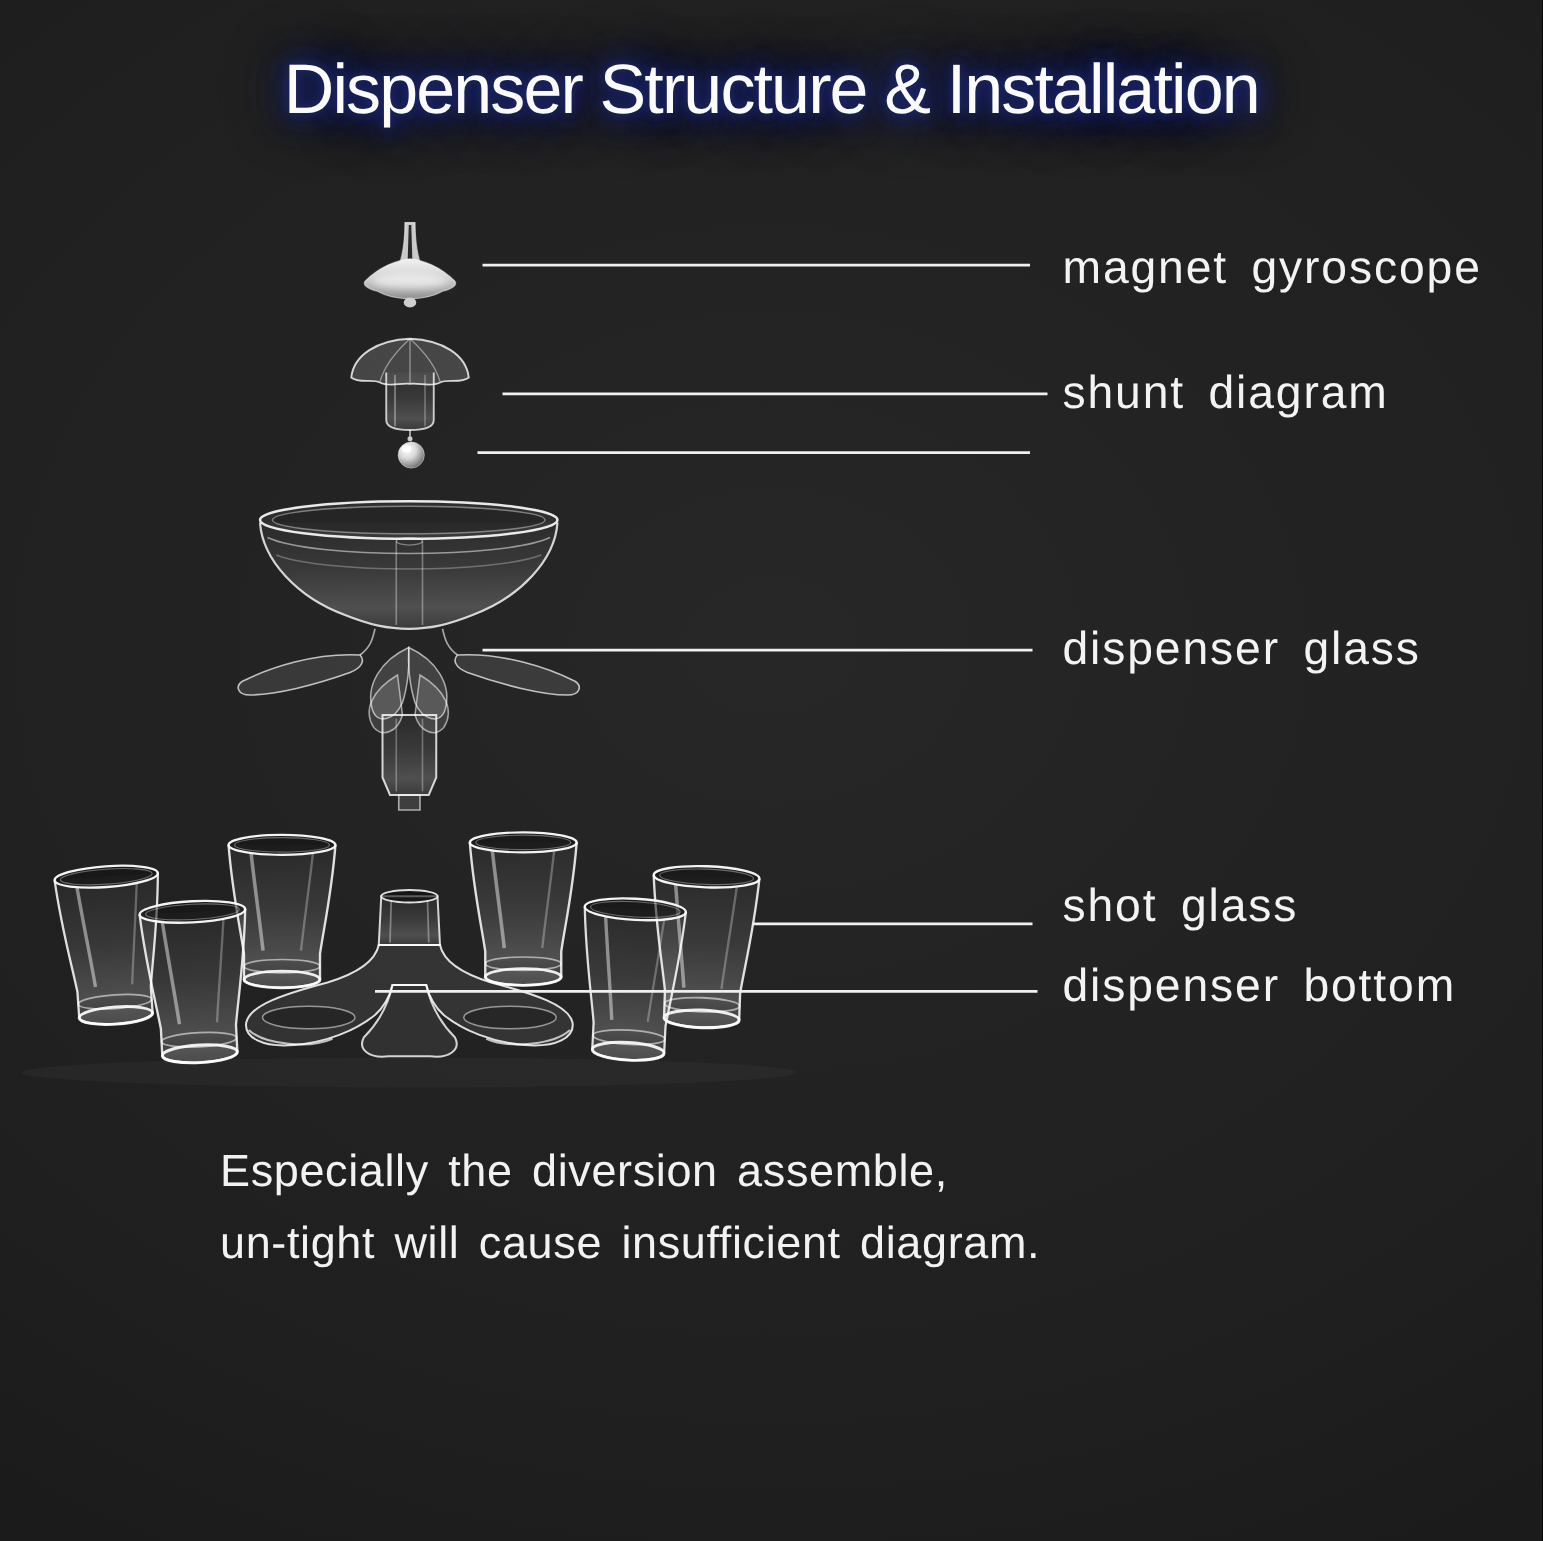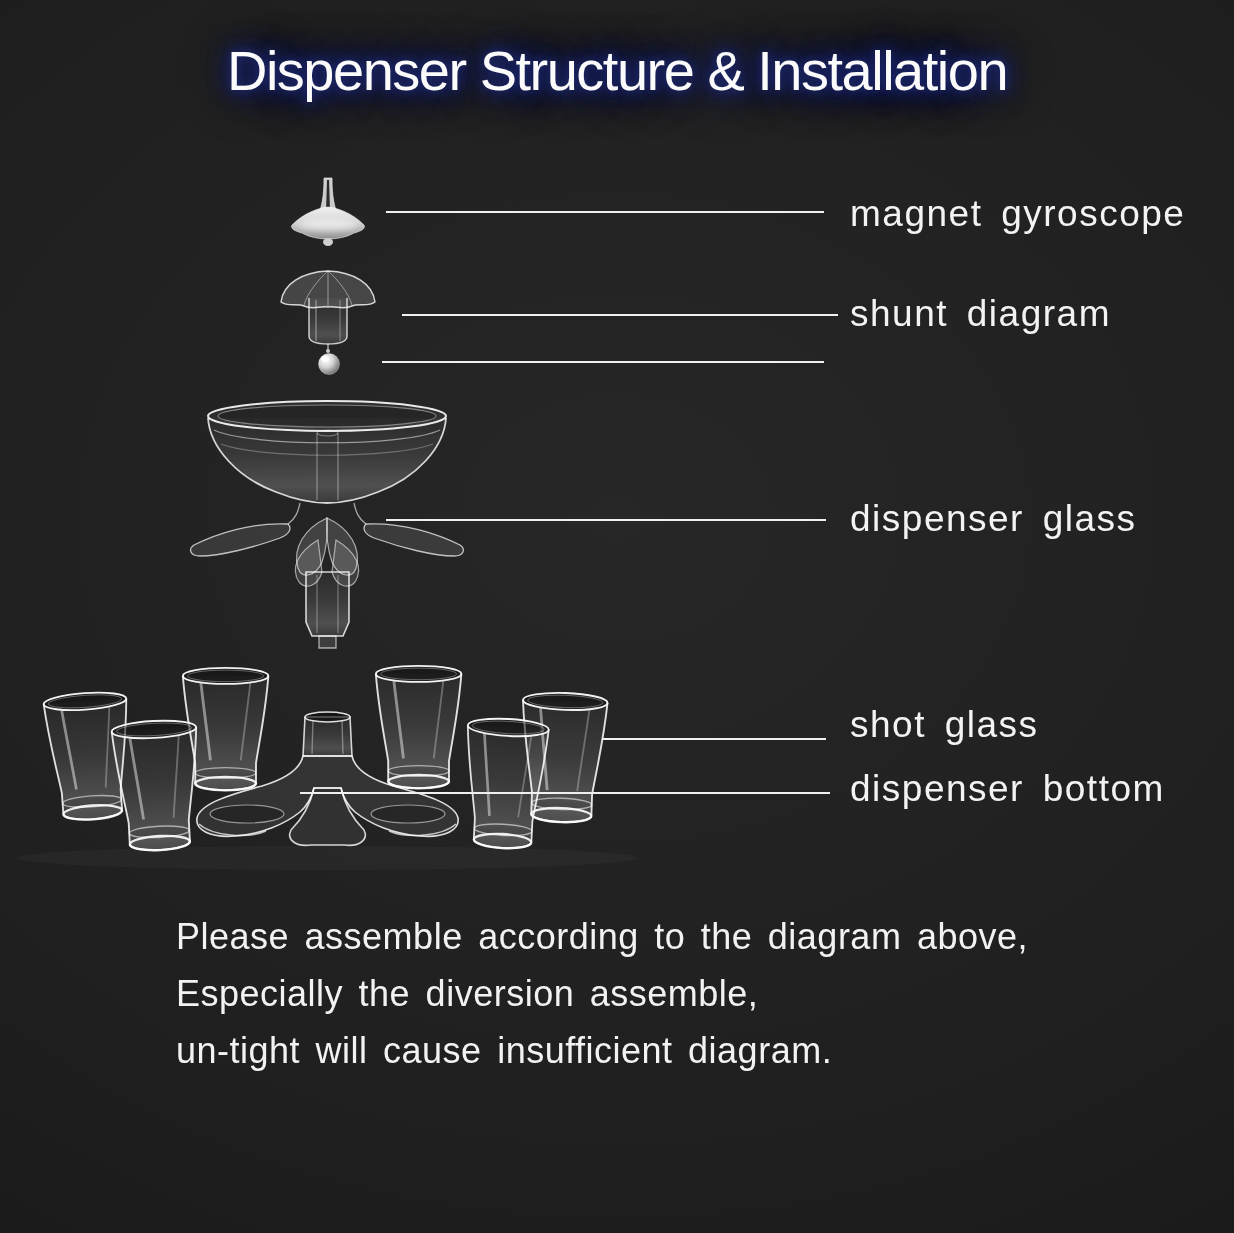--- a/index.html
+++ b/index.html
@@ -189,18 +189,17 @@
     </g>
   </svg>
 
   <div class="part-label" style="top:214px">magnet gyroscope</div>
   <div class="part-label" style="top:314px">shunt diagram</div>
   <div class="part-label" style="top:519px">dispenser glass</div>
   <div class="part-label" style="top:725px">shot glass</div>
   <div class="part-label" style="top:789px">dispenser bottom</div>
 
   <div class="instructions">
-    <div>Please assemble according to the diagram above,</div>
     <div>Especially the diversion assemble,</div>
     <div>un-tight will cause insufficient diagram.</div>
   </div>
 
 </div>
 
 </body></html>

